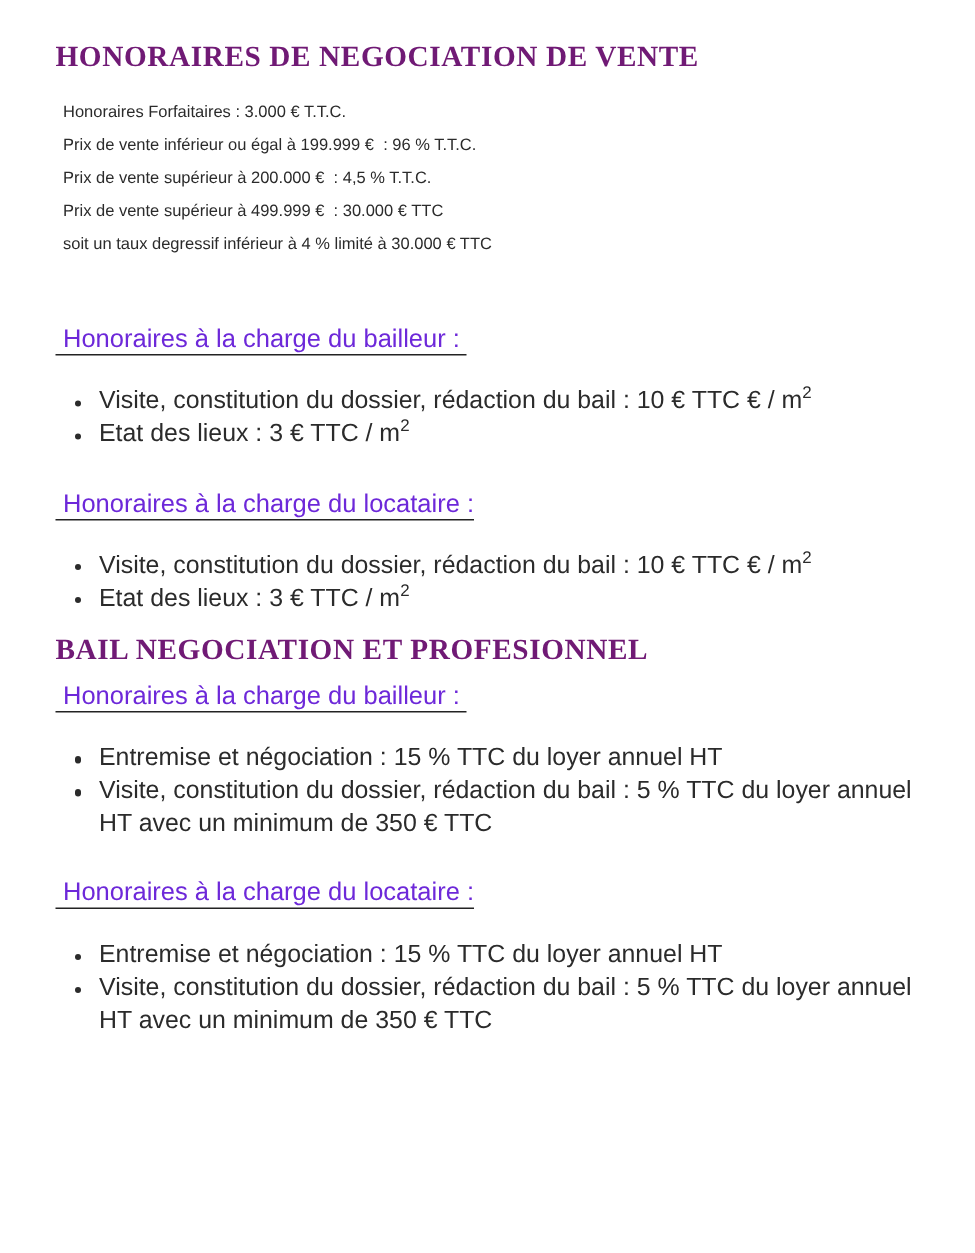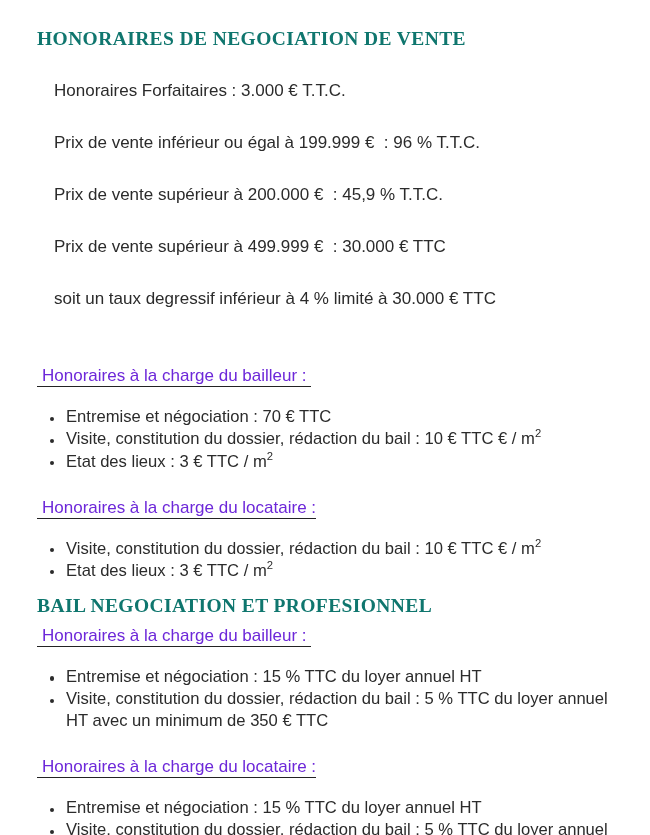--- a/index.html
+++ b/index.html
@@ -22,32 +22,32 @@
     width: 650px;
     height: 835px;
   }
 
   
   .section-heading {
     font-family: "Liberation Serif", "DejaVu Serif", serif;
     font-weight: bold;
     font-size: 19.5px;
     letter-spacing: 0.4px;
-    color: #0f766e;
+    color: #701a75;
     margin: 0;
     line-height: 1.15;
     white-space: nowrap;
   }
 
   
   .body-line {
-    font-size: 17px;
+    font-size: 11px;
     line-height: 1.0;
     color: #2b2b2b;
-    margin: 12px;
+    margin: 0;
     padding-left: 5px;
     white-space: pre;
   }
 
   
   .sub-heading {
     font-size: 17px;
     color: #6d28d9;
     margin: 0;
     padding-left: 5px;
@@ -104,39 +104,38 @@
 <div class="page">
 
   <h1 class="section-heading">HONORAIRES DE NEGOCIATION DE VENTE</h1>
 
   <div class="gap-after-h1"></div>
 
   <p class="body-line">Honoraires Forfaitaires : 3.000 € T.T.C.</p>
   <div class="gap-line"></div>
   <p class="body-line">Prix de vente inférieur ou égal à 199.999 €  : 96 % T.T.C.</p>
   <div class="gap-line"></div>
-  <p class="body-line">Prix de vente supérieur à 200.000 €  : 45,9 % T.T.C.</p>
+  <p class="body-line">Prix de vente supérieur à 200.000 €  : 4,5 % T.T.C.</p>
   <div class="gap-line"></div>
   <p class="body-line">Prix de vente supérieur à 499.999 €  : 30.000 € TTC</p>
   <div class="gap-line"></div>
   <p class="body-line">soit un taux degressif inférieur à 4 % limité à 30.000 € TTC</p>
 
   <div class="gap-block"></div>
 
 
   <div class="gap-sub"></div>
 
   <p class="sub-heading-wrap">
     <span class="sub-heading">Honoraires à la charge du bailleur : </span>
   </p>
 
   <div class="gap-list"></div>
 
   <ul class="bullets">
-    <li>Entremise et négociation : 70 € TTC</li>
     <li>Visite, constitution du dossier, rédaction du bail : 10 € TTC  € / m<sup>2</sup></li>
     <li>Etat des lieux : 3 € TTC / m<sup>2</sup></li>
   </ul>
 
   <div class="gap-mid"></div>
 
   <p class="sub-heading-wrap">
     <span class="sub-heading">Honoraires à la charge du locataire :</span>
   </p>
 

